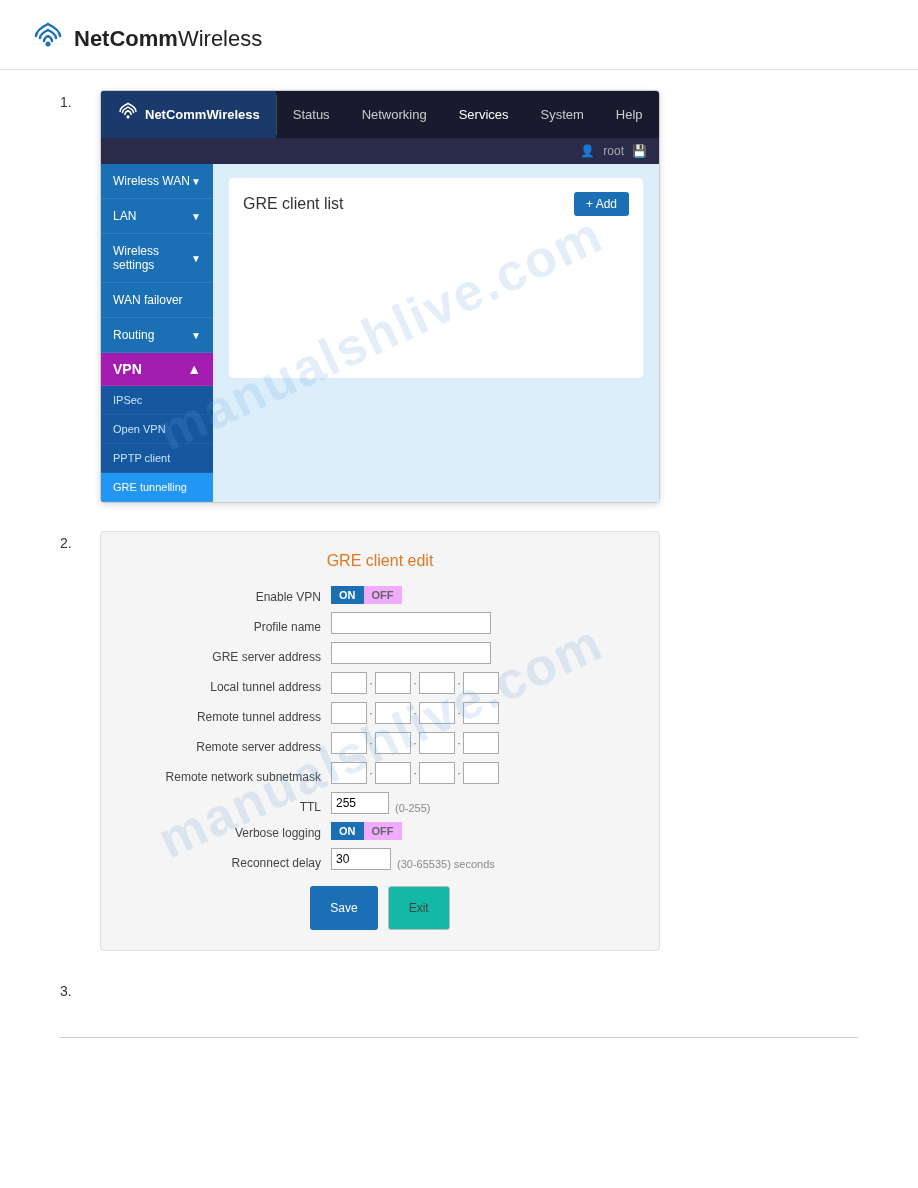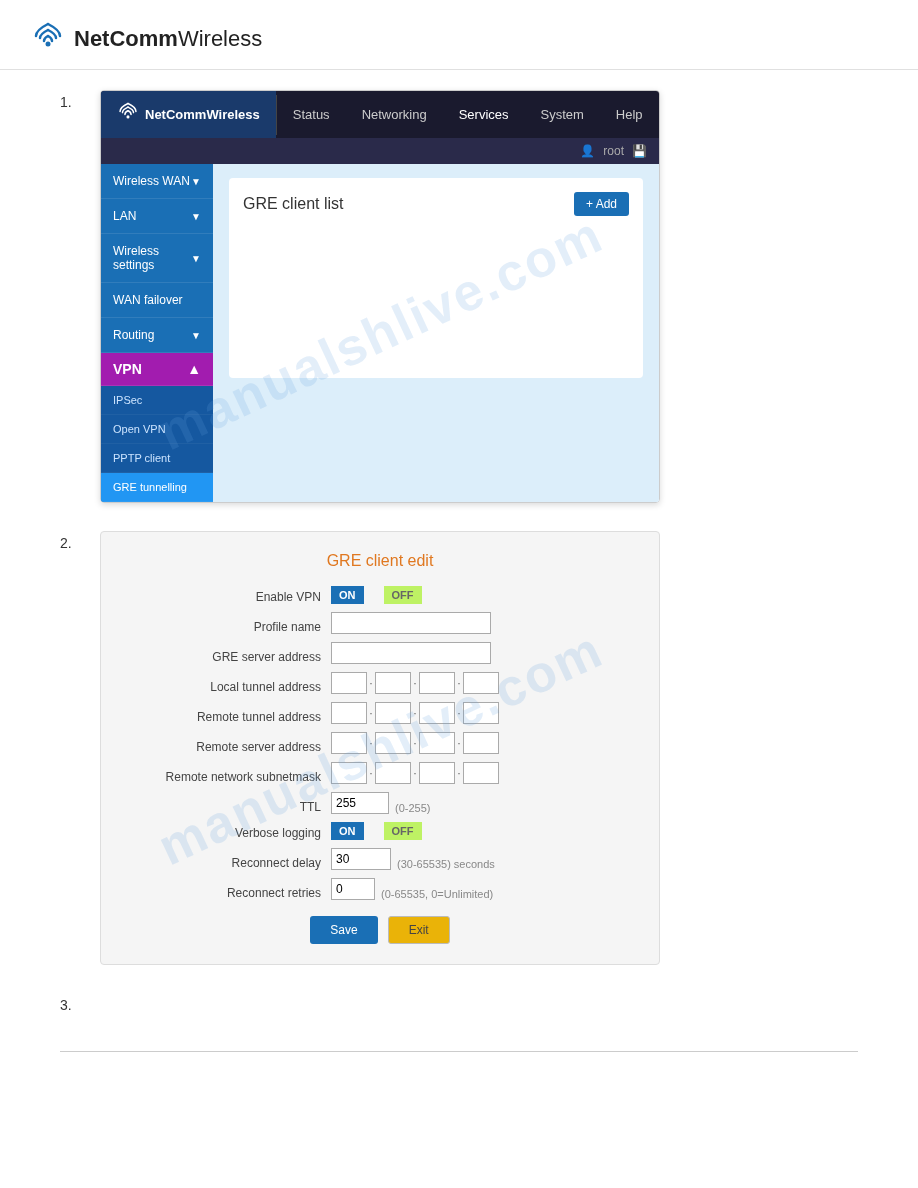--- a/index.html
+++ b/index.html
@@ -285,23 +285,22 @@
       font-size: 11px;
       font-weight: bold;
       border: none;
       cursor: pointer;
     }
     .toggle-on {
       background: #1a6fb5;
       color: #fff;
     }
     .toggle-off {
-      background: #bef264;
+      background: #f0abfc;
       color: #666;
-      margin-left: 20px;
     }
     .form-hint {
       font-size: 11px;
       color: #888;
       margin-left: 6px;
     }
     .form-actions {
       display: flex;
       justify-content: center;
       gap: 10px;
@@ -310,24 +309,24 @@
     .btn-save {
       background: #1a6fb5;
       color: #fff;
       border: none;
       padding: 6px 20px;
       font-size: 12px;
       border-radius: 3px;
       cursor: pointer;
     }
     .btn-exit {
-      background: #eab308;
+      background: #14b8a6;
       color: #444;
       border: 1px solid #bbb;
-      padding: 6px 20px;
+      padding: 14px 20px;
       font-size: 12px;
       border-radius: 3px;
       cursor: pointer;
     }
 
     
     .step3-area {
       width: 560px;
       min-height: 30px;
     }
@@ -547,25 +546,20 @@
           <button class="toggle-btn toggle-off">OFF</button>
         </div>
       </div>
 
       <div class="form-row">
         <div class="form-label">Reconnect delay</div>
         <input class="form-input-short" type="text" value="30" style="width: 60px;">
         <span class="form-hint">(30-65535) seconds</span>
       </div>
 
-      <div class="form-row">
-        <div class="form-label">Reconnect retries</div>
-        <input class="form-input-short" type="text" value="0" style="width: 44px;">
-        <span class="form-hint">(0-65535, 0=Unlimited)</span>
-      </div>
 
       <div class="form-actions">
         <button class="btn-save">Save</button>
         <button class="btn-exit">Exit</button>
       </div>
     </div>
   </div>
 
   <div class="step-item">
     <div class="step-number">3.</div>

